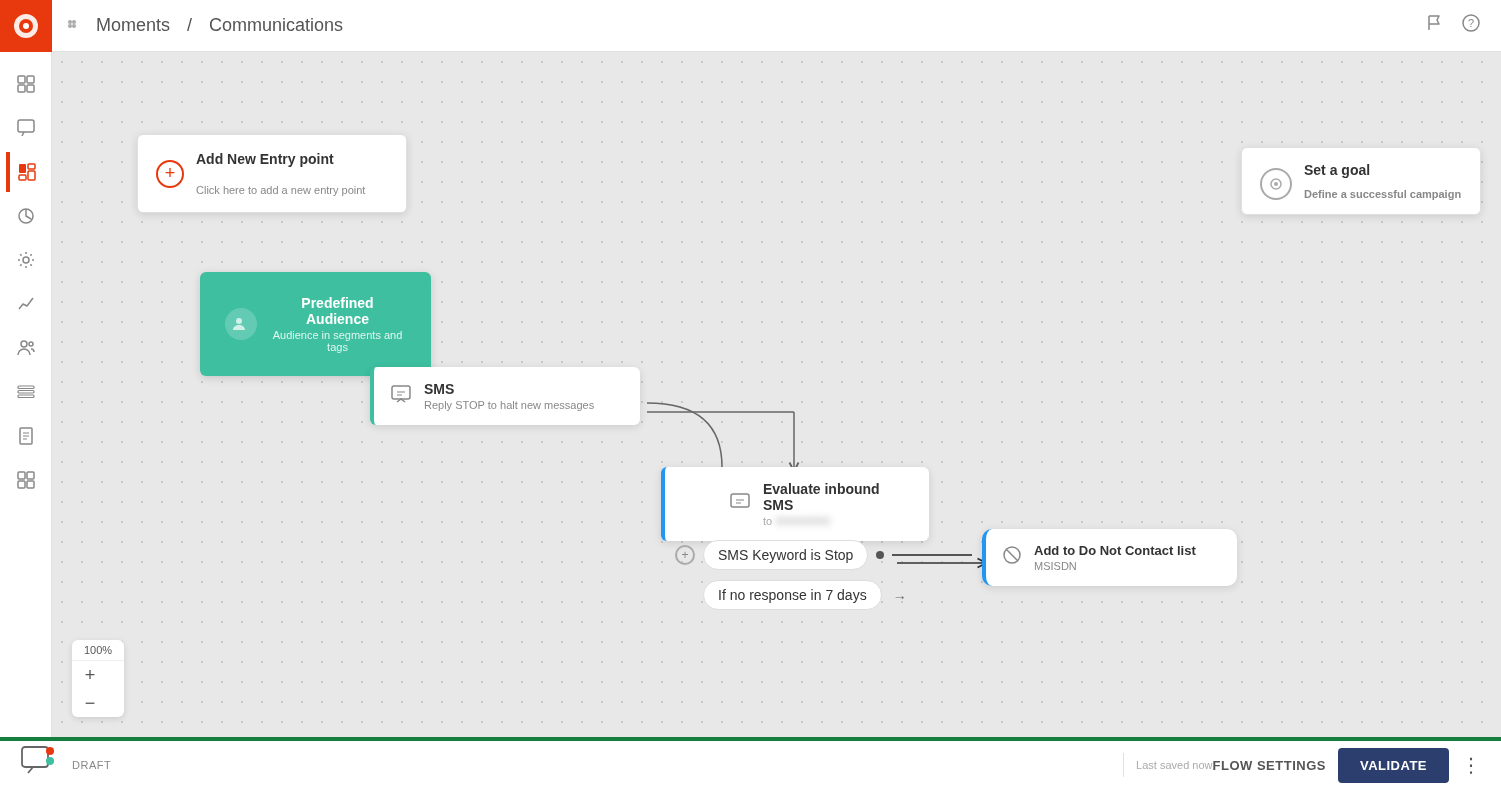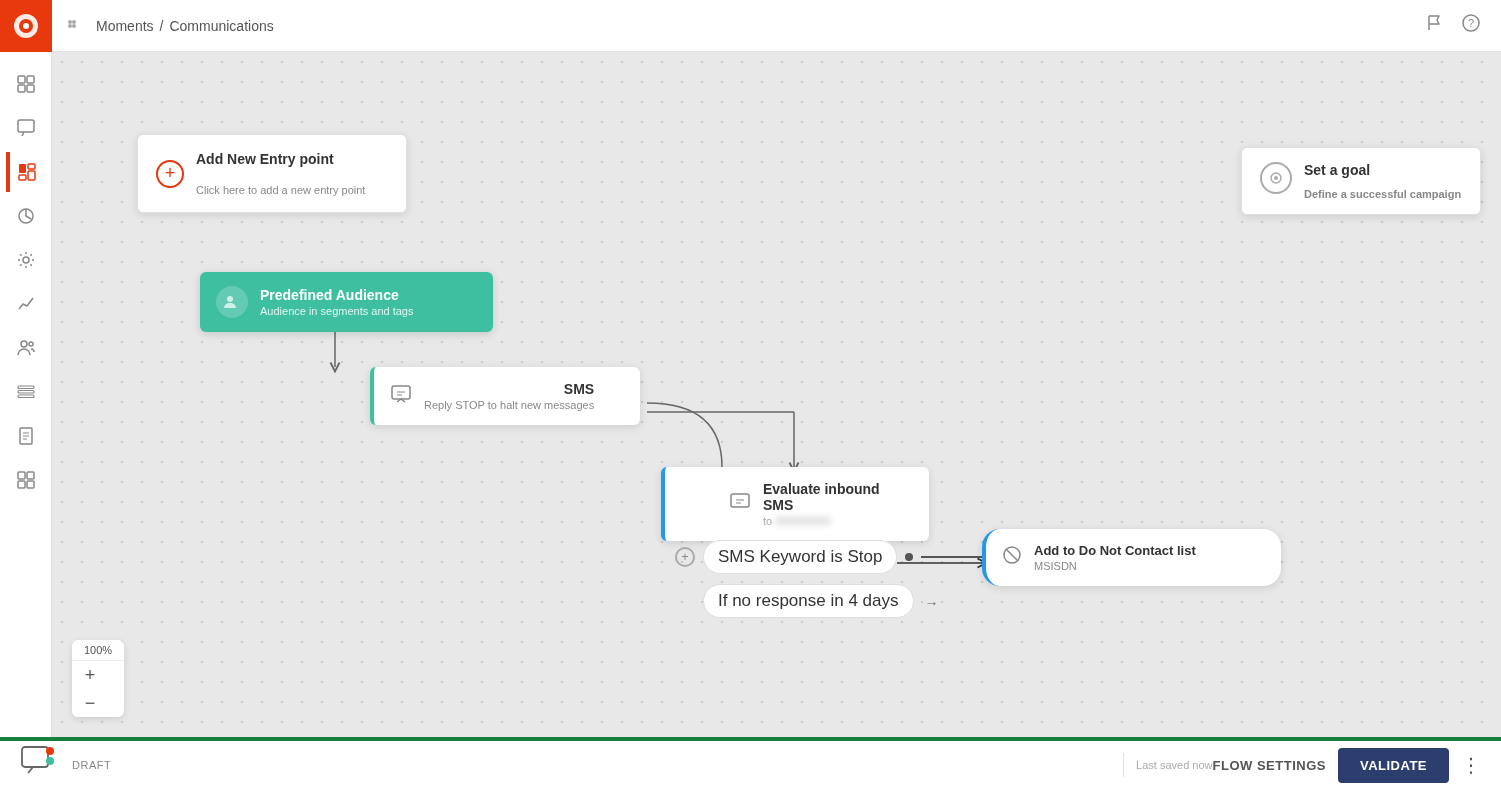--- a/index.html
+++ b/index.html
@@ -14,21 +14,21 @@
     #app-logo {
       width: 52px; height: 52px; background: #e8380d;
       display: flex; align-items: center; justify-content: center; flex-shrink: 0;
     }
     #app-logo svg { width: 28px; height: 28px; }
     #nav-toggle {
       width: 44px; height: 52px; display: flex; align-items: center; justify-content: center;
       cursor: pointer; color: #888;
     }
     #breadcrumb {
-      display: flex; align-items: center; gap: 6px; font-size: 14px; color: #555;
+      display: flex; align-items: center; gap: 17px; font-size: 18px; color: #555;
     }
     #topbar-right {
       margin-left: auto; display: flex; align-items: center; gap: 16px; padding-right: 20px;
     }
     .topbar-icon { color: #888; cursor: pointer; font-size: 18px; }
 
     
     #sidebar {
       position: fixed; top: 52px; left: 0; bottom: 52px; width: 52px;
       background: #fff; border-right: 1px solid #e0e0e0;
@@ -70,55 +70,56 @@
       width: 28px; height: 28px; border: 2px solid #e8380d; border-radius: 50%;
       display: flex; align-items: center; justify-content: center;
       color: #e8380d; font-size: 18px; flex-shrink: 0;
     }
     #entry-point-title { font-size: 14px; font-weight: 600; color: #333; }
     #entry-point-sub { font-size: 11px; color: #888; margin-top: 17px; }
 
     
     #goal-node {
       top: 95px; right: 20px; width: 240px; padding: 14px 18px;
-      display: flex; align-items: flex-start; gap: 12px;
+      display: flex; align-items: flex-end; gap: 12px;
       border: 1px solid #e0e0e0; cursor: pointer;
     }
     #goal-icon {
       width: 32px; height: 32px; border: 2px solid #aaa; border-radius: 50%;
       display: flex; align-items: center; justify-content: center; flex-shrink: 0; color: #888;
     }
     #goal-title { font-size: 14px; font-weight: 600; color: #333; }
     #goal-sub { font-size: 11px; color: #888; margin-top: 10px; font-weight: bold; }
 
     
     #predefined-node {
-      top: 220px; left: 148px; width: 293px; padding: 0;
+      top: 220px; left: 148px; width: 231px; padding: 9px;
       background: #3dbfa0; border-radius: 6px; overflow: hidden; border: none;
       box-shadow: 0 2px 8px rgba(0,0,0,0.15);
+      text-align: center;
     }
     #predefined-inner {
       display: flex; align-items: center; gap: 12px; padding: 14px 16px;
     }
     #predefined-icon {
       width: 32px; height: 32px; background: rgba(255,255,255,0.2); border-radius: 50%;
       display: flex; align-items: center; justify-content: center; flex-shrink: 0;
       font-size: 14px; color: #fff;
     }
     #predefined-title { font-size: 14px; font-weight: 700; color: #fff; }
     #predefined-sub { font-size: 11px; color: rgba(255,255,255,0.85); margin-top: 2px; }
 
     
     #sms-node {
       top: 315px; left: 318px; width: 270px; padding: 0;
       border-left: 4px solid #3dbfa0; border-radius: 6px; overflow: hidden;
     }
     #sms-inner { display: flex; align-items: center; gap: 12px; padding: 14px 16px; }
     #sms-icon { color: #888; font-size: 20px; flex-shrink: 0; }
-    #sms-title { font-size: 14px; font-weight: 600; color: #333; text-align: right; }
+    #sms-title { font-size: 14px; font-weight: 600; color: #333; }
     #sms-sub { font-size: 11px; color: #888; margin-top: 2px; }
 
     
     #evaluate-node {
       top: 415px; left: 609px; width: 268px; padding: 0;
       border-left: 4px solid #2196f3; border-radius: 6px; overflow: hidden;
     }
     #evaluate-inner { display: flex; align-items: center; gap: 12px; padding: 14px 16px; margin-left: 48px; }
     #evaluate-icon { color: #888; font-size: 20px; flex-shrink: 0; }
     #evaluate-title { font-size: 14px; font-weight: 600; color: #333; }
@@ -132,35 +133,35 @@
     .branch-row {
       display: flex; align-items: center; gap: 8px; margin-bottom: 10px;
     }
     .branch-add-btn {
       width: 20px; height: 20px; border: 2px solid #aaa; border-radius: 50%;
       display: flex; align-items: center; justify-content: center;
       font-size: 12px; color: #888; cursor: pointer; flex-shrink: 0;
     }
     .branch-pill {
       background: #fff; border: 1px solid #ddd; border-radius: 20px;
-      padding: 6px 14px; font-size: 17px; color: #333; cursor: pointer;
+      padding: 6px 14px; font-size: 14px; color: #333; cursor: pointer;
       white-space: nowrap;
     }
     .branch-arrow {
       width: 20px; height: 20px; display: flex; align-items: center; justify-content: center;
       color: #666; font-size: 14px;
     }
     .branch-dot {
       width: 8px; height: 8px; background: #555; border-radius: 50%;
     }
 
     
     #dnc-node {
-      top: 477px; left: 930px; width: 299px; padding: 0;
-      border-left: 4px solid #2196f3; border-radius: 18px; overflow: hidden;
+      top: 477px; left: 930px; width: 255px; padding: 0;
+      border-left: 4px solid #2196f3; border-radius: 10px; overflow: hidden;
     }
     #dnc-inner { display: flex; align-items: center; gap: 12px; padding: 14px 16px; }
     #dnc-icon { color: #888; font-size: 18px; flex-shrink: 0; }
     #dnc-title { font-size: 13px; font-weight: 600; color: #333; }
     #dnc-sub { font-size: 11px; color: #888; margin-top: 2px; }
 
     
     #connectors {
       position: absolute; top: 0; left: 0; width: 100%; height: 100%;
       pointer-events: none; overflow: visible;
@@ -430,21 +431,21 @@
 
   <div id="branches">
     <div class="branch-row">
       <div class="branch-add-btn">+</div>
       <div class="branch-pill">SMS Keyword is Stop</div>
       <div class="branch-dot"></div>
       <div style="width: 80px; height: 2px; background:#555;"></div>
     </div>
     <div class="branch-row">
       <div style="width:20px;"></div>
-      <div class="branch-pill">If no response in 4 days</div>
+      <div class="branch-pill">If no response in 7 days</div>
       <div class="branch-arrow">→</div>
     </div>
   </div>
 
   <div id="dnc-node" class="node" style="position:absolute;">
     <div id="dnc-inner">
       <div id="dnc-icon">
         <svg width="20" height="20" viewBox="0 0 20 20" fill="none">
           <circle cx="10" cy="10" r="8" stroke="#888" stroke-width="1.5"></circle>
           <path d="M4 4l12 12" stroke="#888" stroke-width="1.5"></path>

